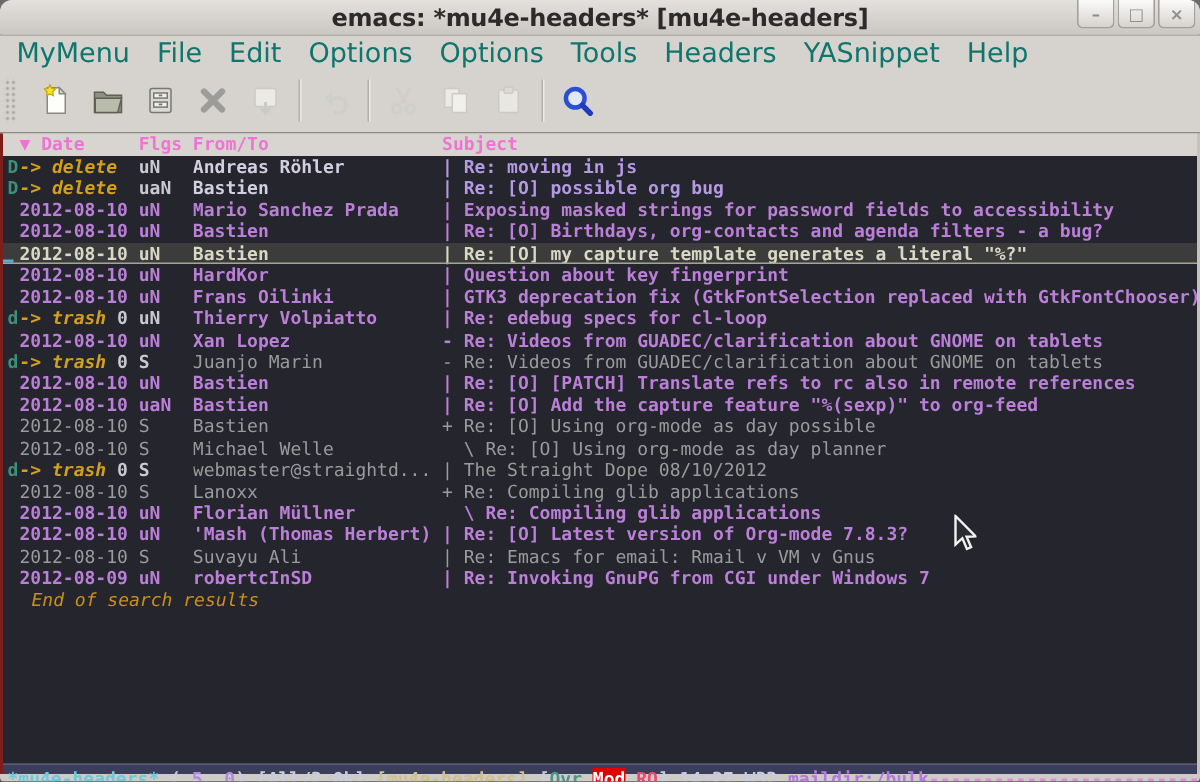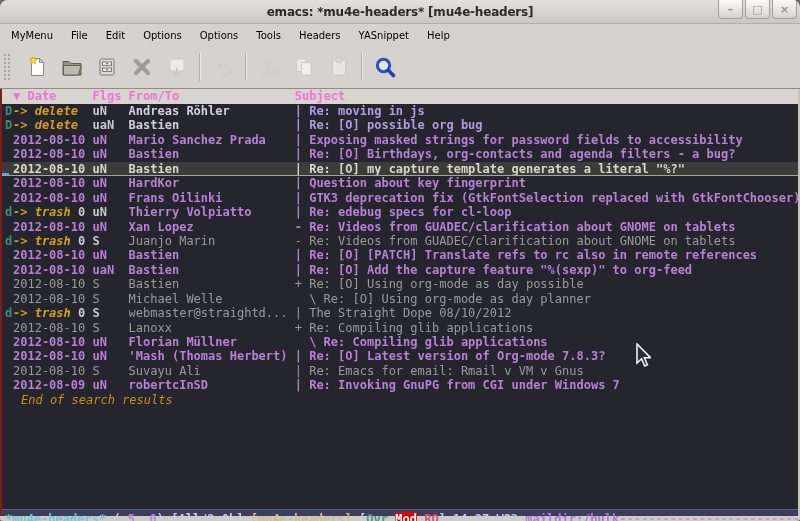--- a/index.html
+++ b/index.html
@@ -5,30 +5,30 @@
   * { margin:0; padding:0; box-sizing:border-box; }
   html,body { width:800px; height:521px; background:#6b6b6b; font-family:"DejaVu Sans", sans-serif; }
   .screen { width:800px; height:521px; position:relative; }
   .window { position:absolute; inset:0; border-radius:8px 8px 3px 3px; overflow:hidden;
             background:#d6d2cd; box-shadow:0 0 0 1px #8a8a8a inset; }
 
   
   .titlebar { height:24px; background:linear-gradient(#e3e0dd,#cbc7c3);
               border-bottom:1px solid #b2aeaa; position:relative;
               display:flex; align-items:center; justify-content:center; }
-  .title { font-size:12px; font-weight:bold; color:#2b2b2b; letter-spacing:-0.2px; }
+  .title { font-size:16px; font-weight:bold; color:#2b2b2b; letter-spacing:-0.2px; }
   .winbtns { position:absolute; right:3px; top:0; display:flex; gap:2px; }
   .winbtn { width:25px; height:19px; border:1px solid #a39f9b; border-top:none;
             border-radius:0 0 4px 4px; background:linear-gradient(#fbfbfa,#d6d3cf);
             display:flex; align-items:center; justify-content:center;
             color:#8f8f8d; font-size:11px; font-weight:bold; line-height:1; }
 
   
   .menubar { height:22px; background:#d6d2cd; display:flex; align-items:center; padding-left:2px; }
-  .menu-item { font-size:10px; color:#000000; padding:2px 9px; }
+  .menu-item { font-size:18px; color:#0f766e; padding:2px 9px; }
 
   
   .toolbar { height:43px; background:#d6d2cd; border-bottom:1px solid #8f8b85;
              display:flex; align-items:center; padding-left:2px; }
   .tb-handle { width:9px; height:30px; margin-right:8px;
                background-image:radial-gradient(#a7a39e 1px, transparent 1.1px);
                background-size:4px 4px; background-position:1px 1px; }
   .tb-btn { width:35px; height:36px; display:flex; align-items:center; justify-content:center; }
   .tb-sep { width:1px; height:28px; background:#b3afa9; margin:0 5px; box-shadow:1px 0 0 #ece9e5; }
 

